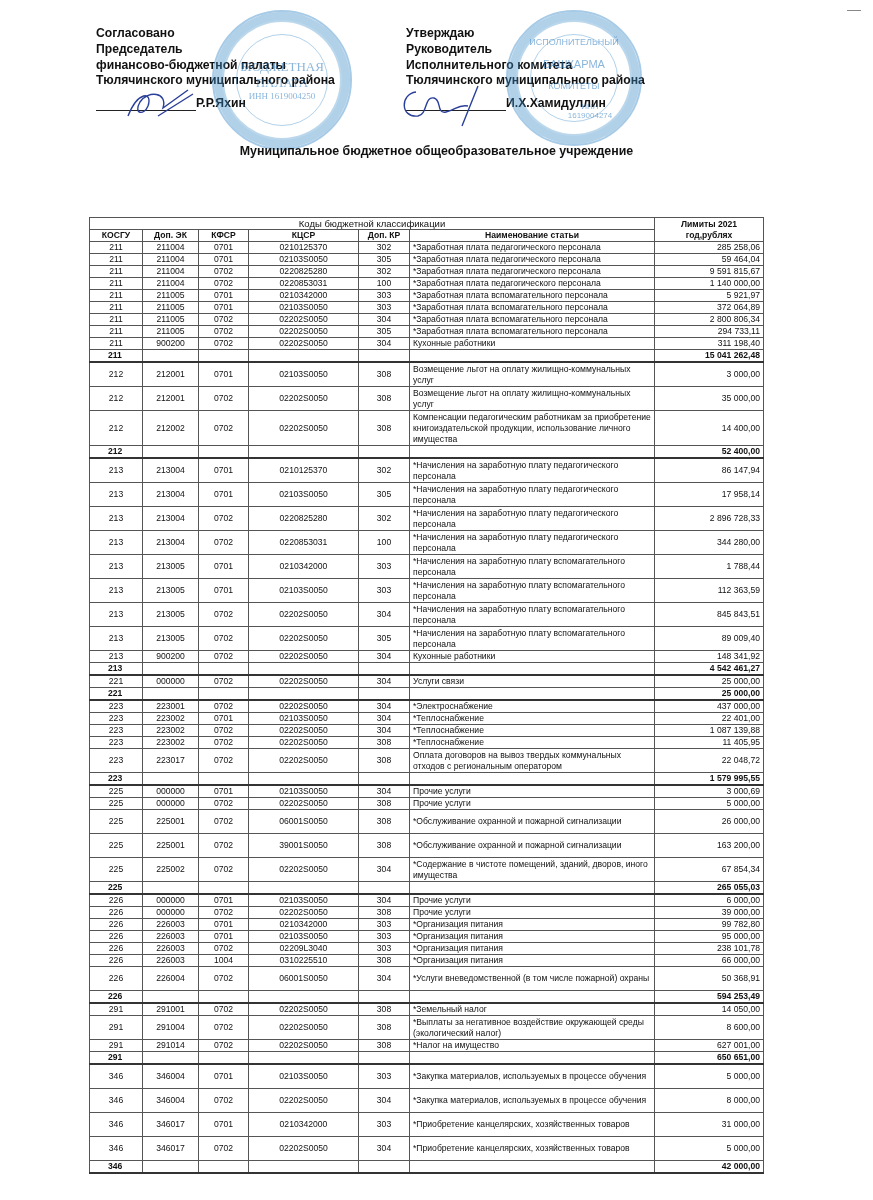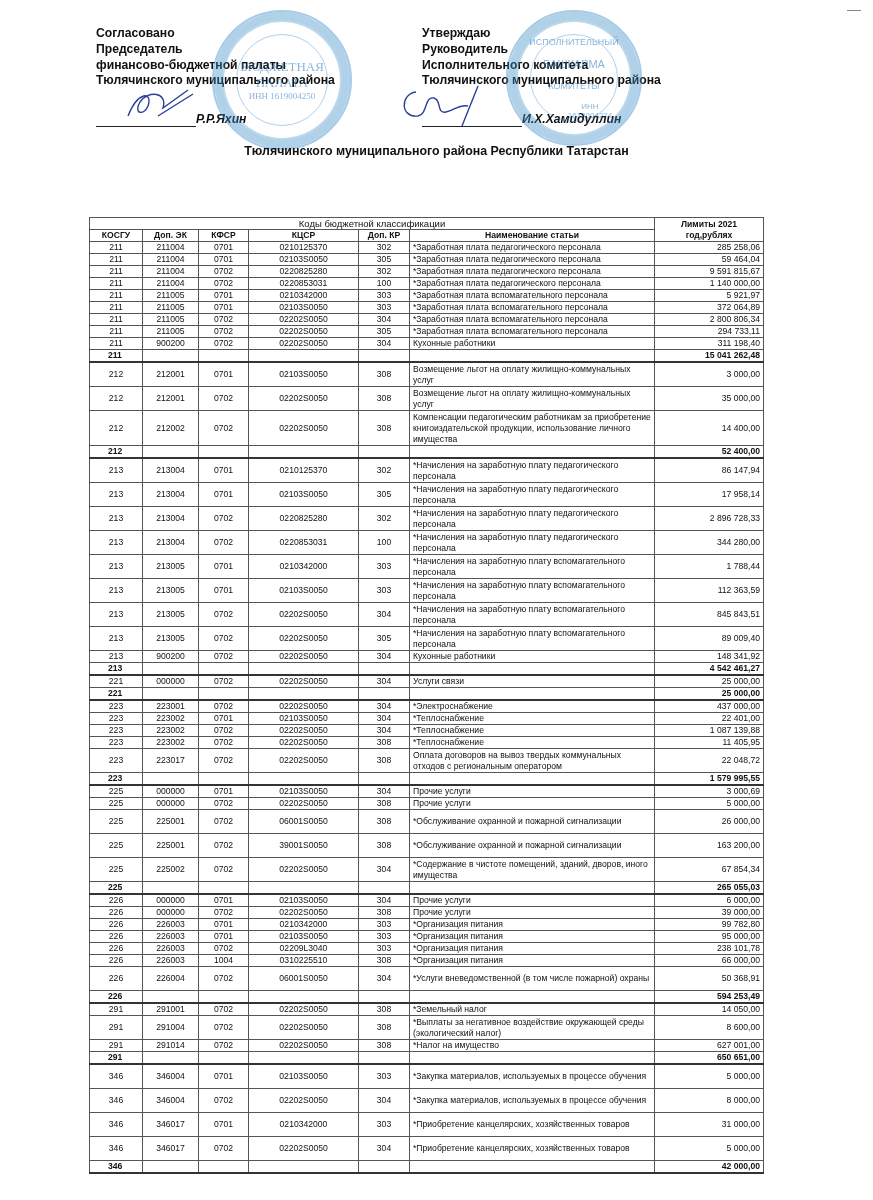--- a/index.html
+++ b/index.html
@@ -1,22 +1,22 @@
 <!DOCTYPE html>
 <html><head>
 <meta charset="utf-8">
 <style>
   html, body { margin: 0; padding: 0; background: #ffffff; }
   body { width: 873px; height: 1200px; position: relative; overflow: hidden;
          font-family: "Liberation Sans", sans-serif; color: #111; }
   .approval { position: absolute; top: 26px; font-weight: bold; font-size: 12.2px; line-height: 15.8px; }
   .approval.left { left: 96px; }
-  .approval.right { left: 422px; }
+  .approval.right { left: 406px; }
   .approval .line { white-space: nowrap; }
-  .sig-row { position: relative; height: 22px; margin-top: 20px; font-style: italic; }
+  .sig-row { position: relative; height: 22px; margin-top: 4px; }
   .sig-line { position: absolute; left: 0; bottom: 4px; border-bottom: 1px solid #222; }
   .sig-name { position: absolute; bottom: 3px; white-space: nowrap; }
   .stamp { position: absolute; border-radius: 50%; border: 2px solid rgba(60,140,200,0.45);
            box-shadow: inset 0 0 0 8px rgba(60,140,200,0.08), inset 0 0 0 10px rgba(60,140,200,0.35); }
   .stamp-inner { position: absolute; inset: 22px; border-radius: 50%; border: 1px solid rgba(60,140,200,0.4);
                  display: flex; flex-direction: column; align-items: center; justify-content: center;
                  font-family: "Liberation Serif", serif; color: rgba(40,120,190,0.55); font-size: 13px; text-align: center; }
   .signature { position: absolute; }
   .title-block { position: absolute; left: 0; width: 873px; top: 143px; text-align: center; font-weight: bold;
                  font-size: 12.4px; line-height: 16px; }
@@ -79,21 +79,21 @@
 </div>
 
 <svg class="signature" style="left:118px; top:86px;" width="90" height="36" viewBox="0 0 90 36">
   <path d="M10 30 C 20 5, 35 5, 30 20 C 26 30, 15 28, 22 16 C 30 4, 50 6, 45 22 L 70 4 M 40 30 L 75 8" stroke="#2a3f9a" stroke-width="1.4" fill="none"></path>
 </svg>
 <svg class="signature" style="left:398px; top:84px;" width="110" height="44" viewBox="0 0 110 44">
   <path d="M18 8 C 2 10, 2 34, 20 32 C 30 30, 26 12, 36 14 C 44 16, 38 30, 48 28 C 58 26, 60 20, 70 22 M 80 2 L 64 42" stroke="#2a3f9a" stroke-width="1.4" fill="none"></path>
 </svg>
 
 <div class="title-block">
-  <div>Тюлячинского муниципального района Республики Татарстан</div>
+  <div>Муниципальное бюджетное  общеобразовательное  учреждение</div>
 </div>
 
 <table class="budget">
   <colgroup>
     <col style="width:53px">
       <col style="width:56px">
       <col style="width:50px">
       <col style="width:110px">
     <col style="width:51px">
       <col style="width:245px">

